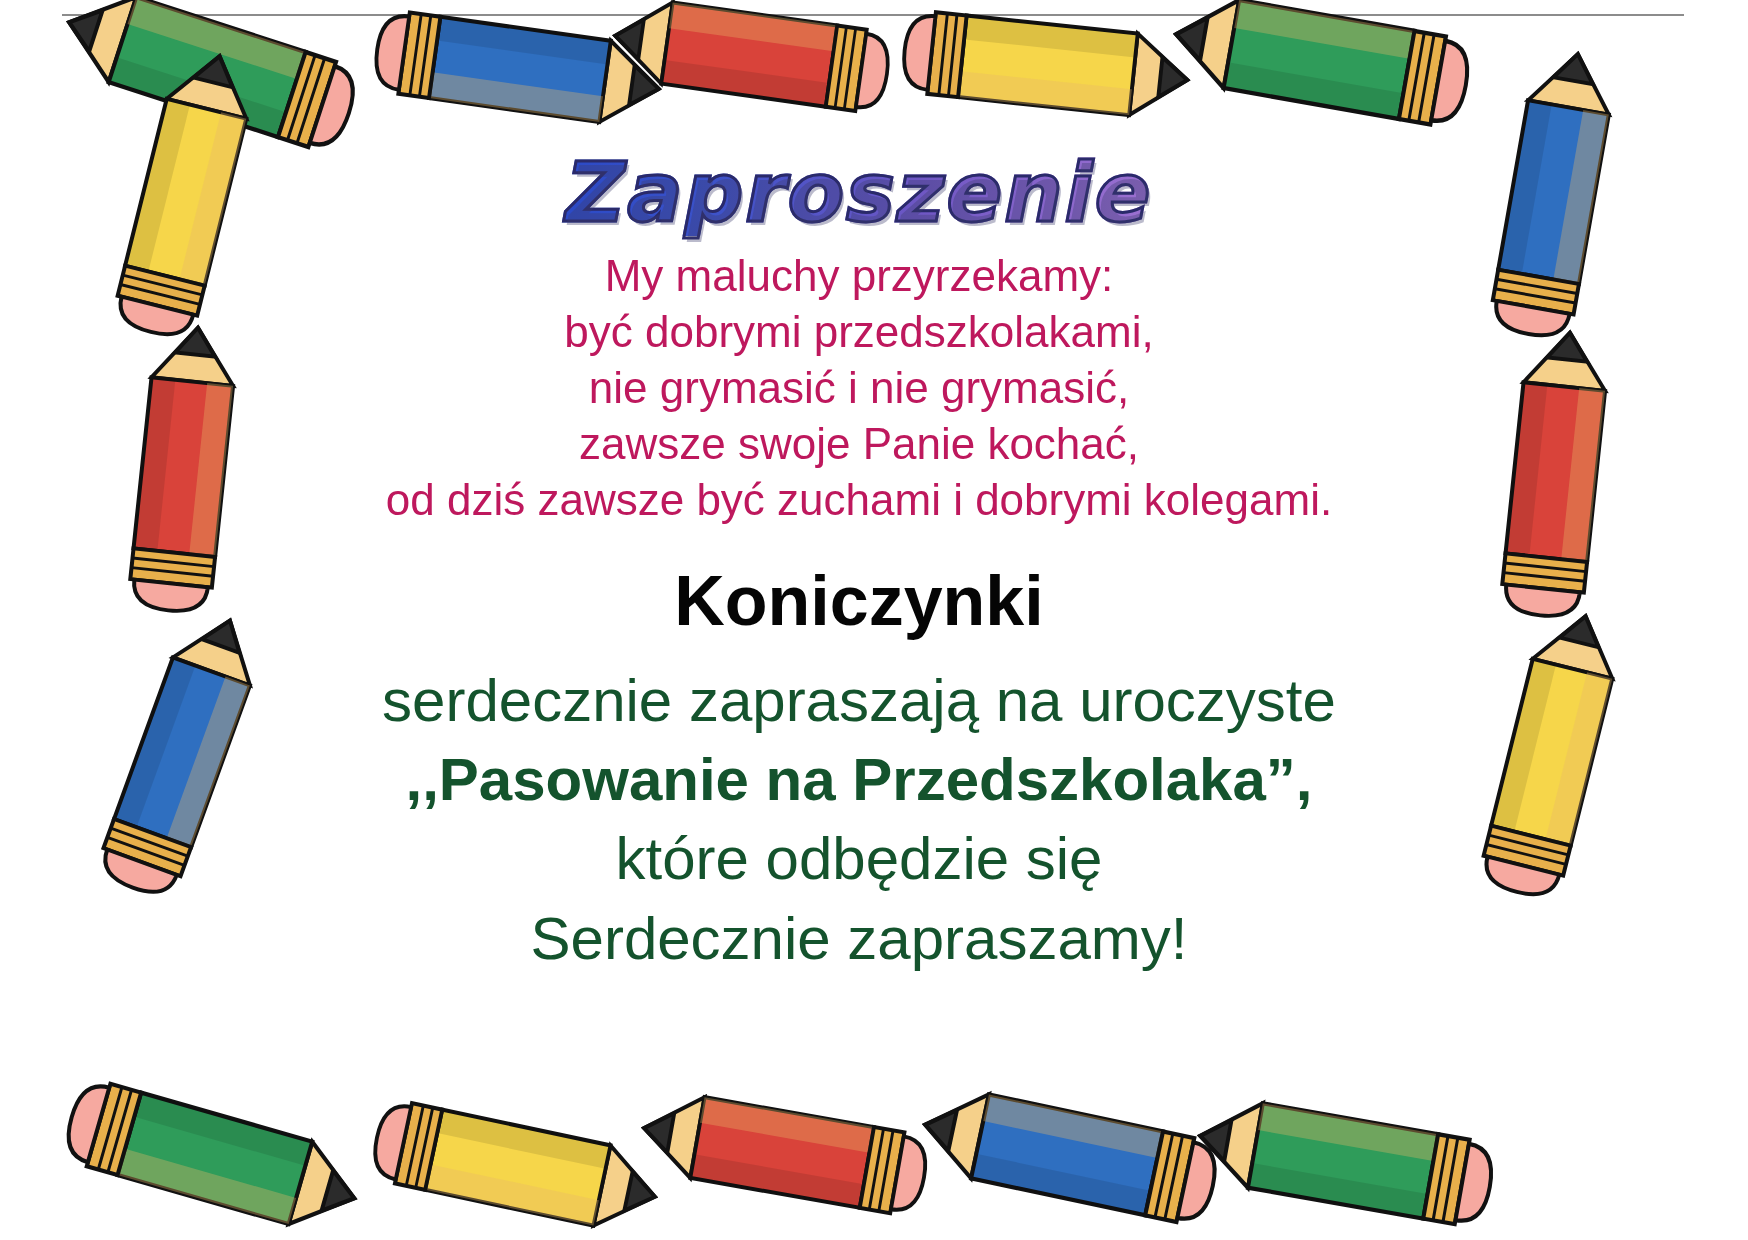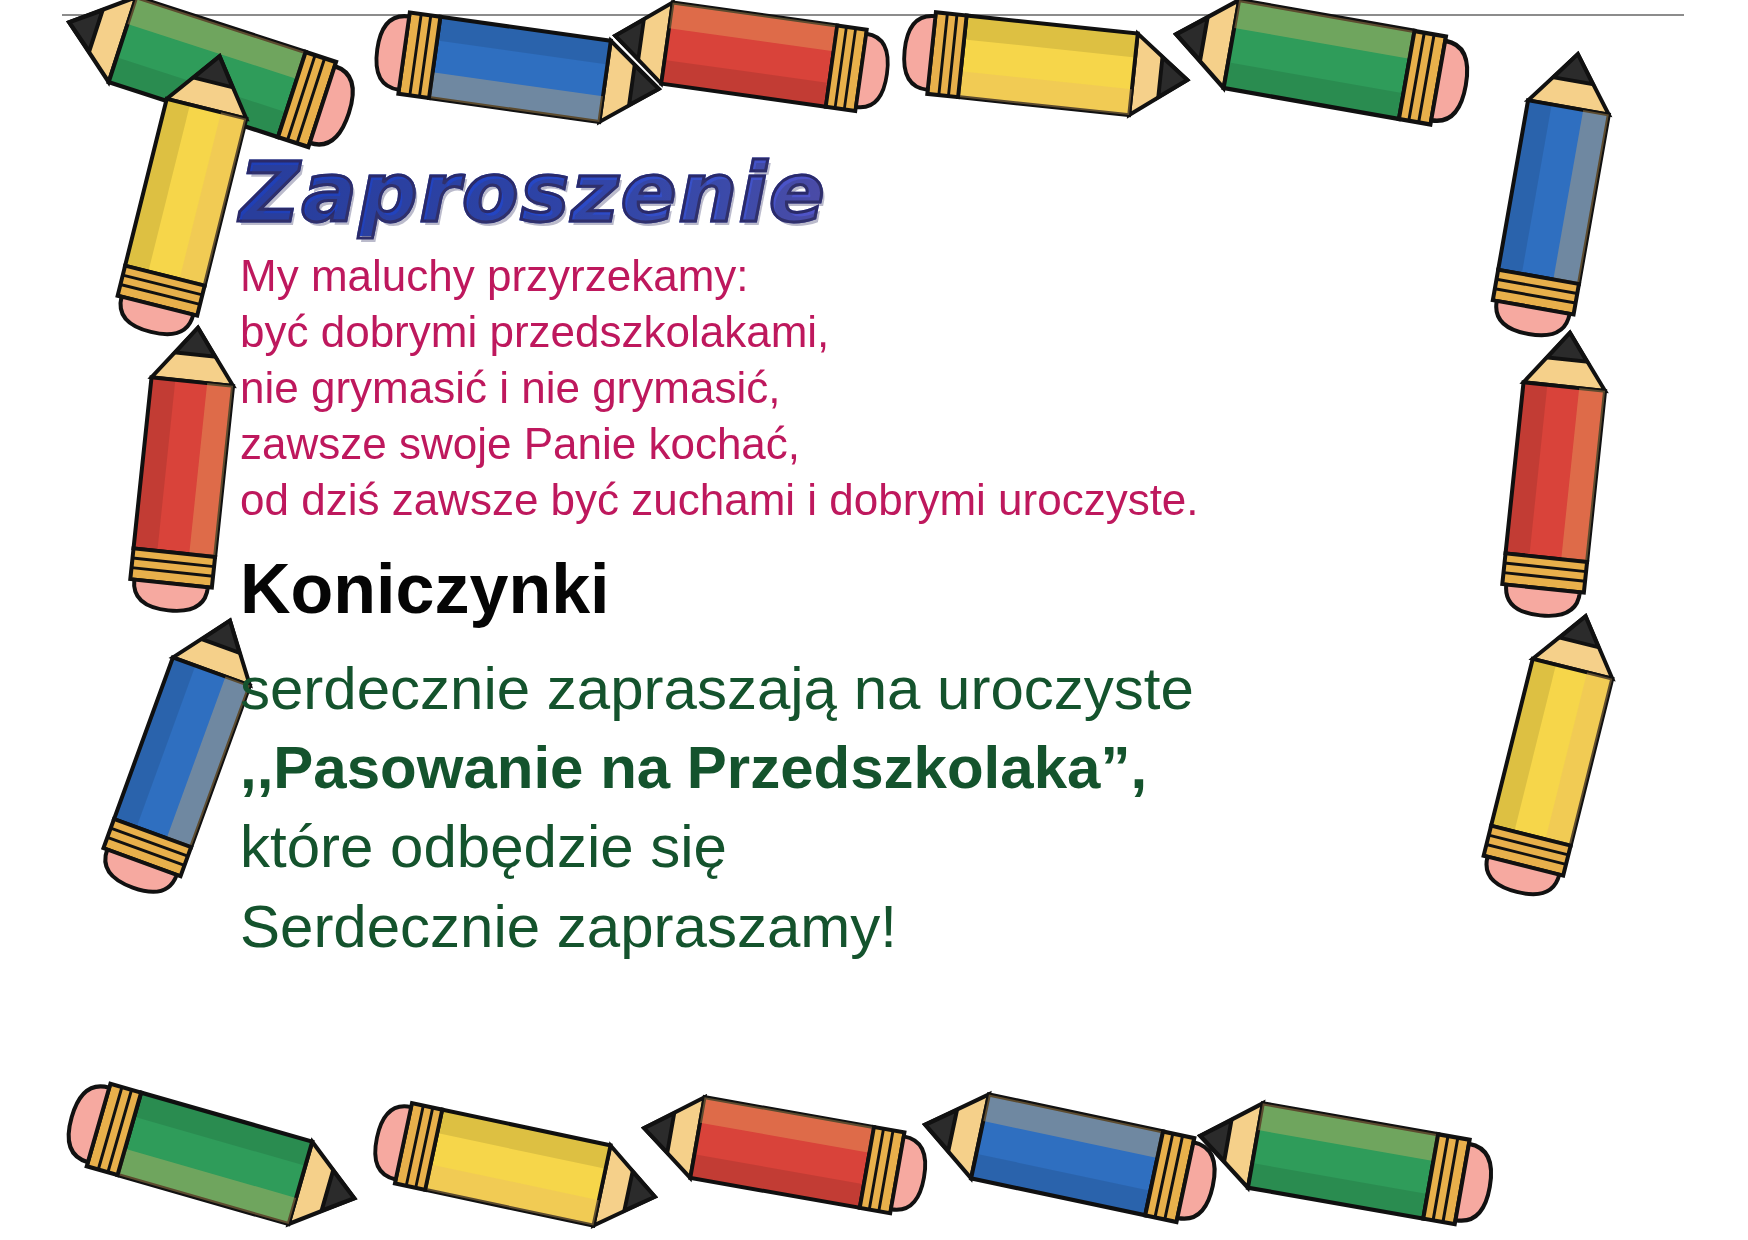--- a/index.html
+++ b/index.html
@@ -27,24 +27,24 @@
     left: 62px;
     top: 14px;
     width: 1622px;
     height: 0;
     border-top: 2px solid #8c8c8c;
   }
 
   
   .content {
     position: absolute;
-    left: 240px;
+    left: 224px;
     top: 150px;
     width: 1270px;
-    text-align: left;
+    text-align: center;
   }
 
   .title {
     font-family: "DejaVu Sans", sans-serif;
     font-weight: 700;
     font-style: italic;
     font-size: 82px;
     line-height: 1.05;
     letter-spacing: 2px;
     margin: 0 0 12px 0;
@@ -68,21 +68,21 @@
     line-height: 1.27;
     color: #be185d;
     margin: 0;
   }
   .verse div { white-space: nowrap; }
 
   .group-name {
     font-size: 70px;
     font-weight: 700;
     color: #050505;
-    margin: 26px 0 22px 0;
+    margin: 38px 0 22px 0;
     line-height: 1.05;
   }
 
   .invite {
     font-size: 60px;
     line-height: 1.32;
     color: #14532d;
   }
   .invite div { white-space: nowrap; }
   .invite .bold { font-weight: 700; }
@@ -367,21 +367,21 @@
 
   <div class="content">
 
     <div class="title">Zaproszenie</div>
 
     <div class="verse">
       <div>My maluchy przyrzekamy:</div>
       <div>być dobrymi przedszkolakami,</div>
       <div>nie grymasić i nie grymasić,</div>
       <div>zawsze swoje Panie kochać,</div>
-      <div>od dziś zawsze być zuchami i dobrymi uroczyste.</div>
+      <div>od dziś zawsze być zuchami i dobrymi kolegami.</div>
     </div>
 
     <div class="group-name">Koniczynki</div>
 
     <div class="invite">
       <div>serdecznie zapraszają na uroczyste</div>
       <div class="bold">,,Pasowanie na Przedszkolaka”,</div>
       <div>które odbędzie się</div>
       <div>Serdecznie zapraszamy!</div>
     </div>

